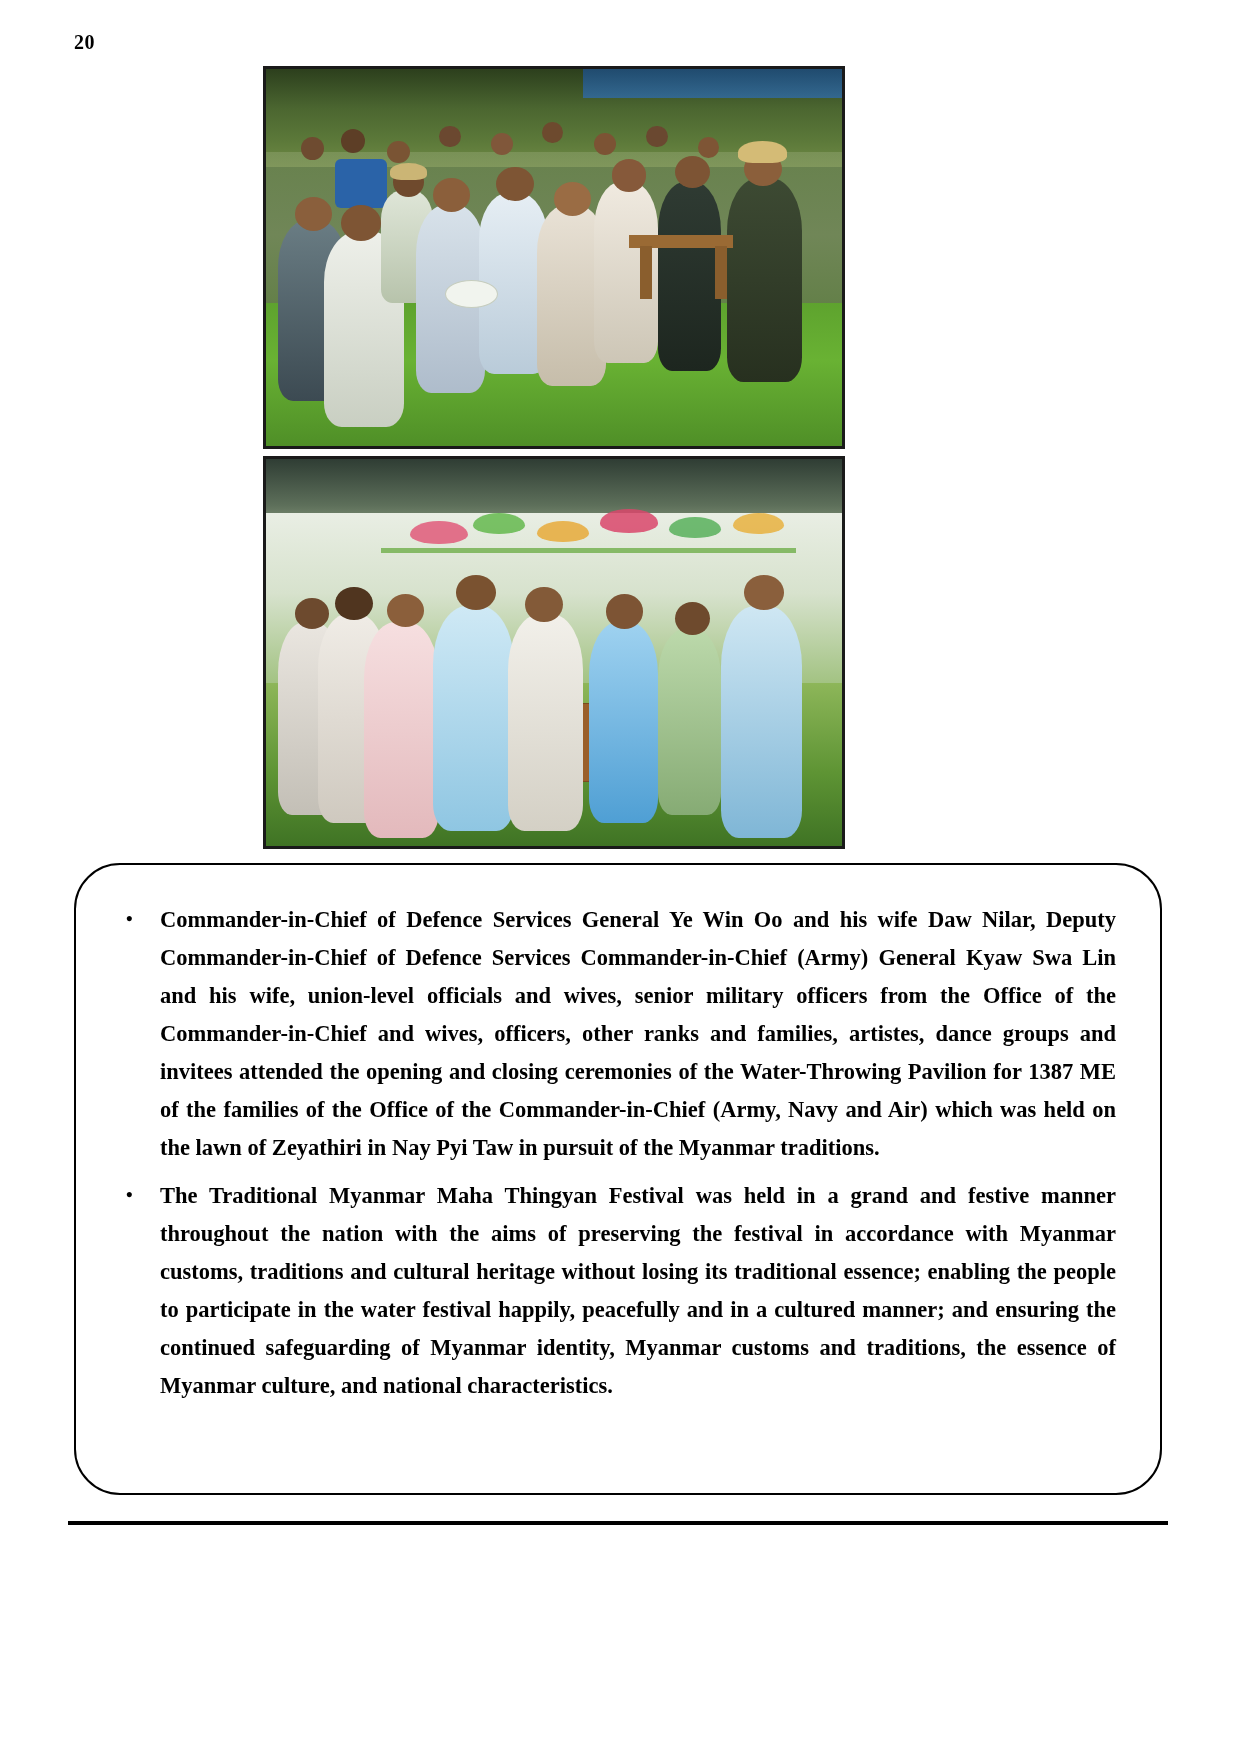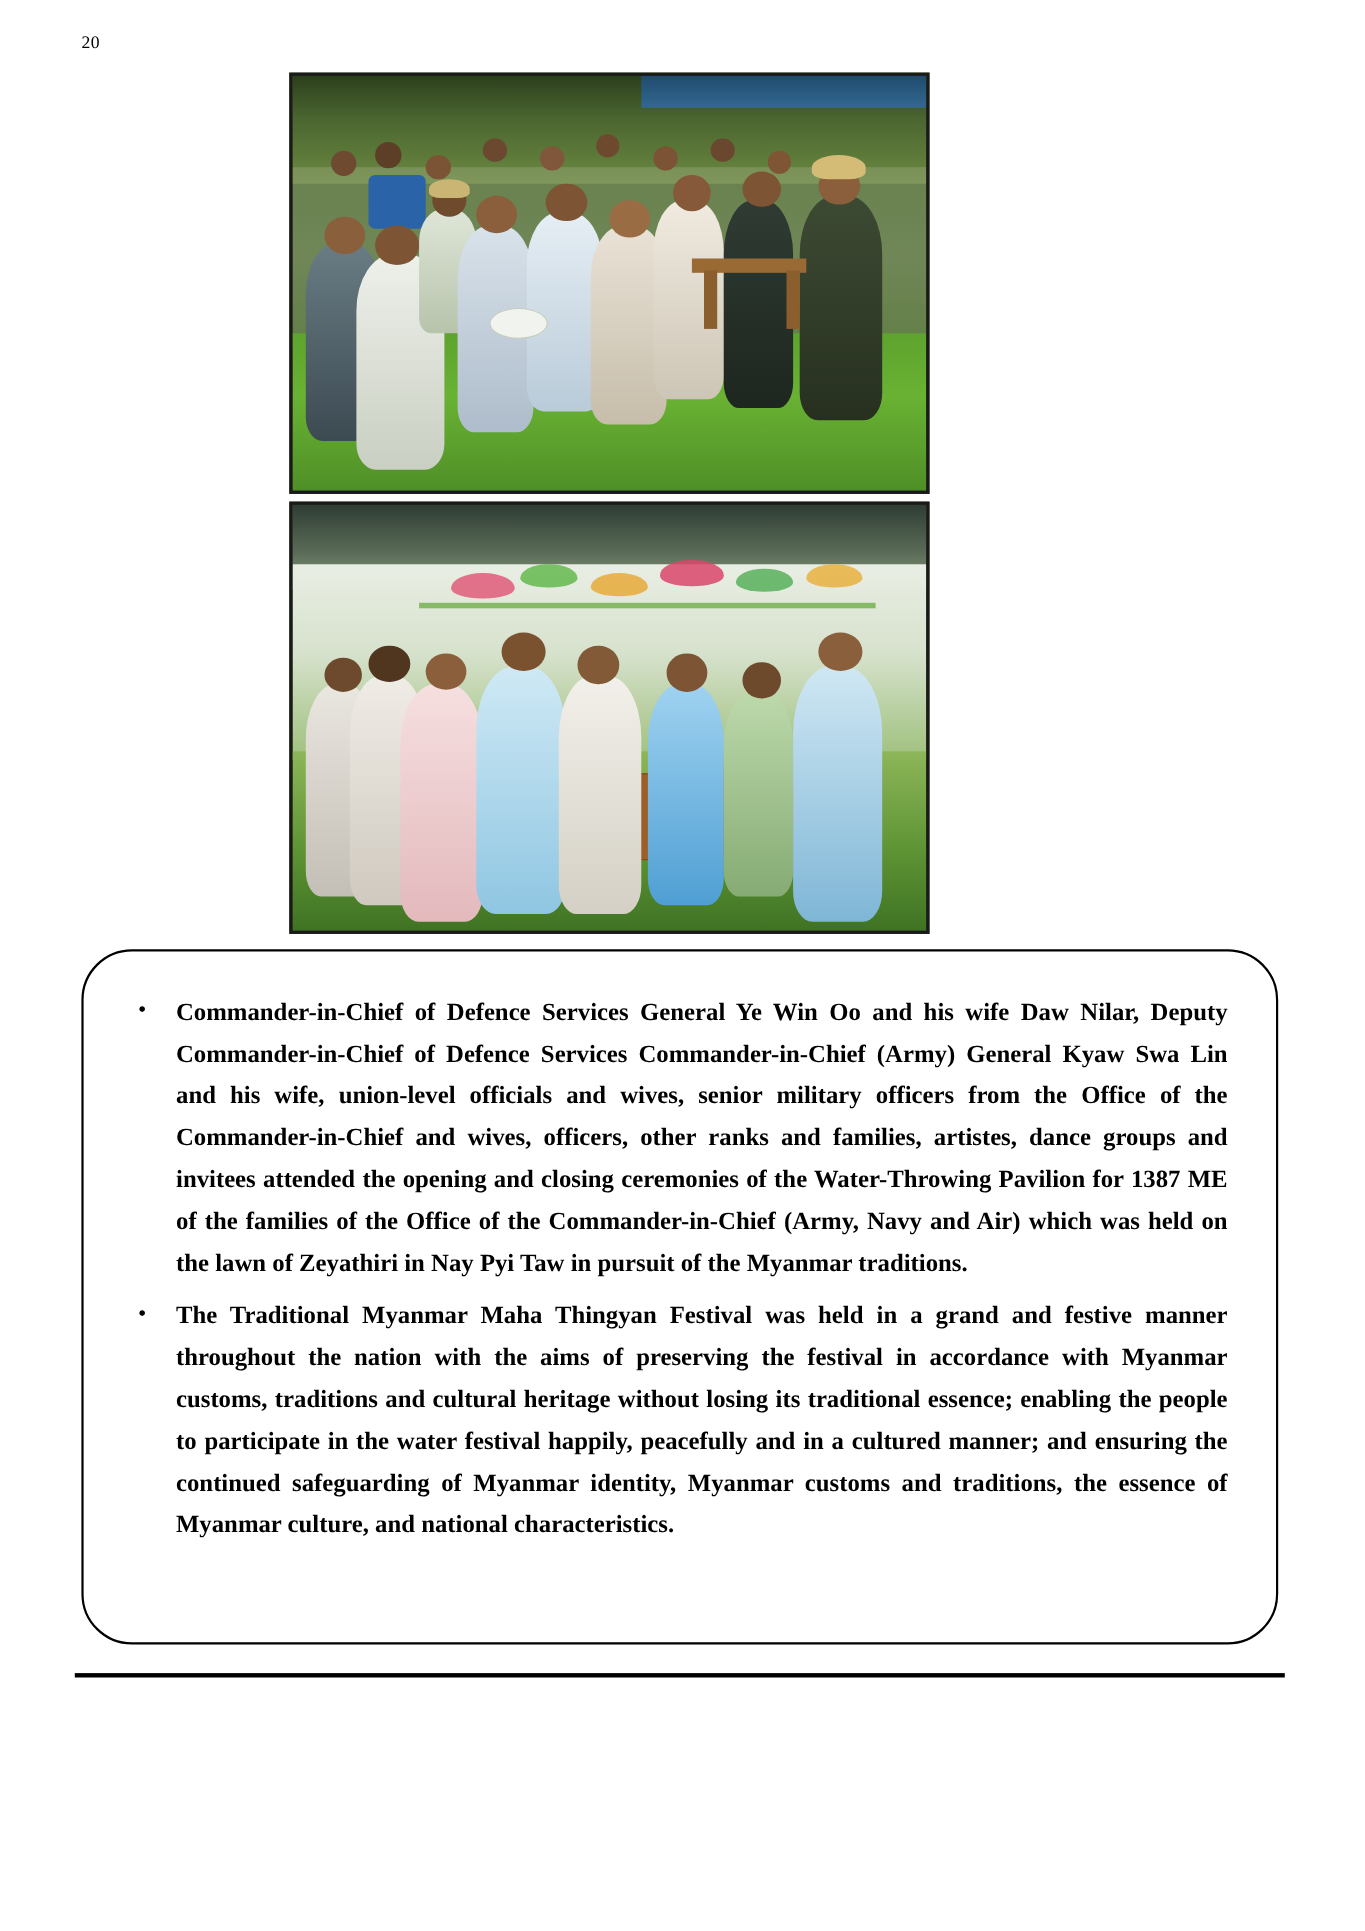--- a/index.html
+++ b/index.html
@@ -19,22 +19,22 @@
     inset: 0;
     width: 1241px;
     height: 1755px;
     overflow: hidden;
   }
   .page-number {
     position: absolute;
     top: 31px;
     left: 74px;
     font-family: "Liberation Serif", serif;
-    font-weight: normal;
-    font-size: 16px;
+    font-weight: bold;
+    font-size: 20px;
     letter-spacing: 0.5px;
     text-align: center;
   }
 
   
   .photo {
     position: absolute;
     border: 3px solid #1a1a1a;
     overflow: hidden;
     background: #3d5d2a;

